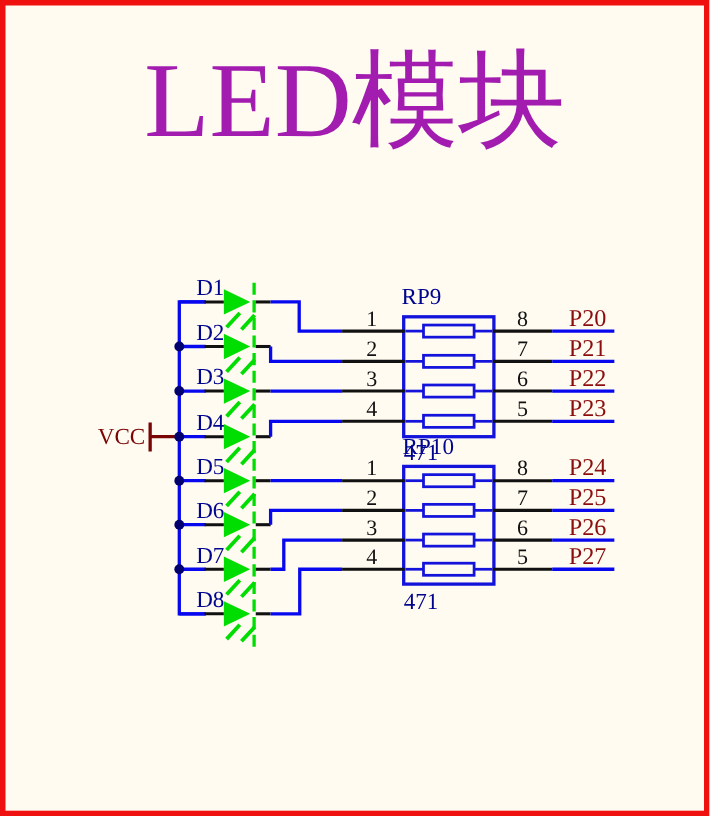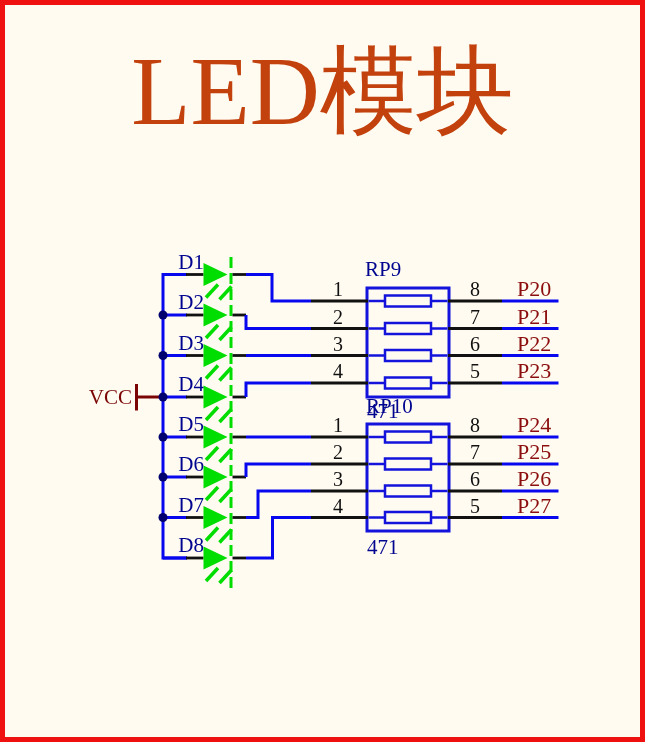--- a/index.html
+++ b/index.html
@@ -11,21 +11,21 @@
     border:5px solid #EF1010;
     overflow:hidden;
     font-family:"Liberation Serif","DejaVu Serif",serif;
   }
   #sheet-title{
     position:absolute;
     left:0;right:0;top:36px;
     text-align:center;
     font-size:97px;
     line-height:1.05;
-    color:#c2410c;
+    color:#a21caf;
     white-space:nowrap;
     font-family:"Liberation Serif","DejaVu Serif",serif;
   }
   #schematic{position:absolute;left:0;top:0;}
   text{font-family:"Liberation Serif","DejaVu Serif",serif;}
 </style>
 </head>
 <body>
 
 <div id="sheet">

